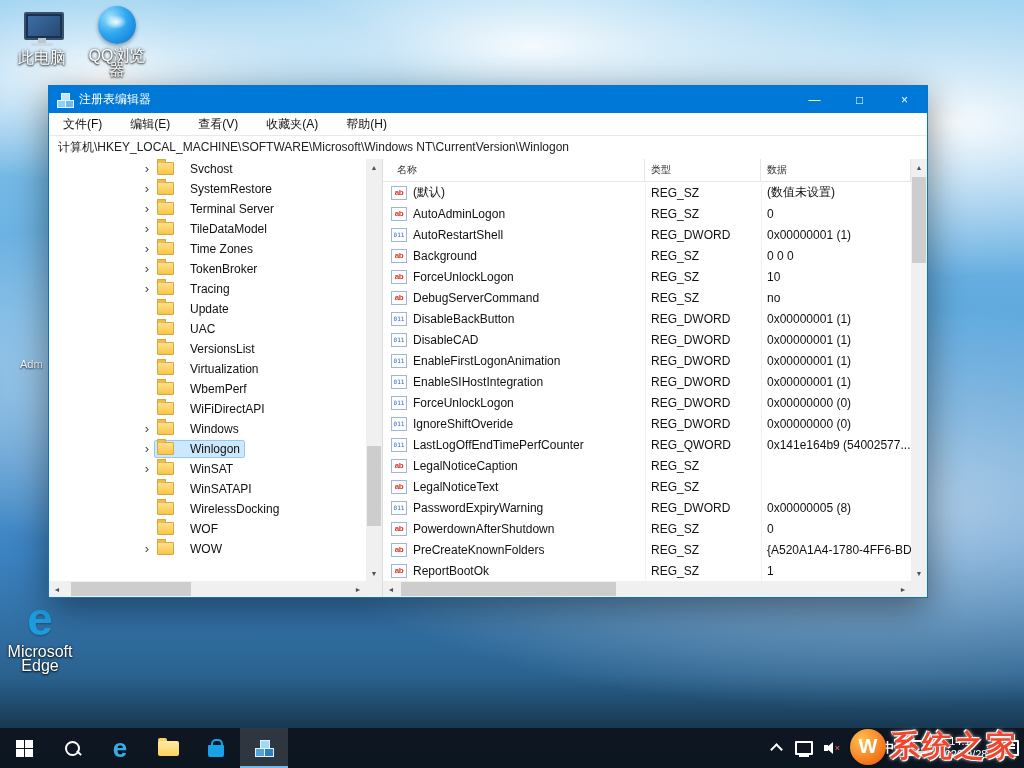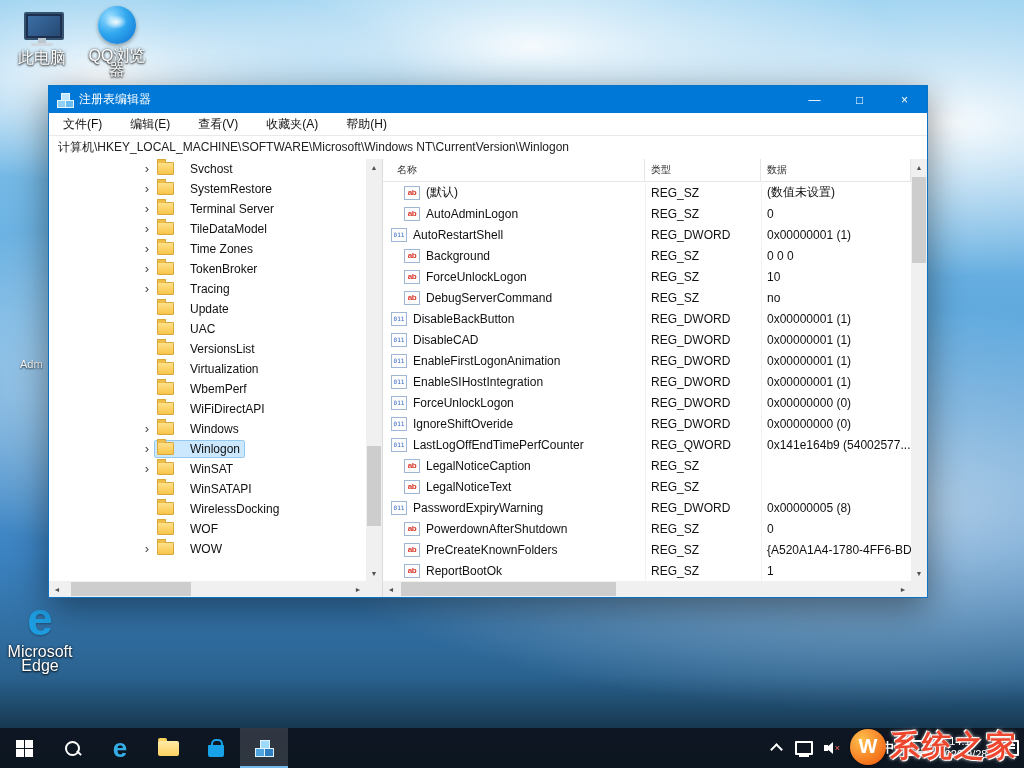--- a/index.html
+++ b/index.html
@@ -74,21 +74,21 @@
                font-size:10px;color:#333;align-items:center;}
   .list-header span{padding-left:14px;border-right:1px solid #e5e5e5;height:100%;display:flex;align-items:center;}
   .list-header span:nth-child(2),.list-header span:nth-child(3){padding-left:6px;}
   .col-line{position:absolute;top:22px;bottom:0;width:1px;background:#f2f2f2;}
   .val-row{height:21px;display:grid;grid-template-columns:262px 116px 1fr;align-items:center;font-size:12px;color:#111;}
   .cell{overflow:hidden;white-space:nowrap;text-overflow:clip;}
   .cell.name{display:flex;align-items:center;padding-left:8px;}
   .cell.type,.cell.data{padding-left:6px;}
   .vicon{display:inline-flex;align-items:center;justify-content:center;width:14px;height:12px;flex:none;
          border:1px solid #9fb6d4;background:#fdfdfd;margin-right:6px;}
-  .vicon.sz{color:#d9372b;font-weight:700;font-size:8px;letter-spacing:-0.5px;margin-left:13px;}
+  .vicon.sz{color:#d9372b;font-weight:700;font-size:8px;letter-spacing:-0.5px;}
   .vicon.bin{color:#3464c8;font-size:6px;font-family:"DejaVu Sans Mono",monospace;}
 
   
   .sb-v{position:absolute;top:0;right:0;width:16px;bottom:16px;background:#f0f0f0;}
   .sb-h{position:absolute;left:0;bottom:0;height:16px;background:#f0f0f0;display:flex;align-items:center;}
   .sb-btn{width:16px;height:16px;display:flex;align-items:center;justify-content:center;font-size:7px;color:#505050;flex:none;}
   .sb-thumb-v{position:absolute;left:1px;right:1px;background:#cdcdcd;}
   .sb-thumb-h{position:absolute;top:1px;bottom:1px;background:#cdcdcd;}
   .sb-corner{position:absolute;right:0;bottom:0;width:16px;height:16px;background:#f0f0f0;}
 

